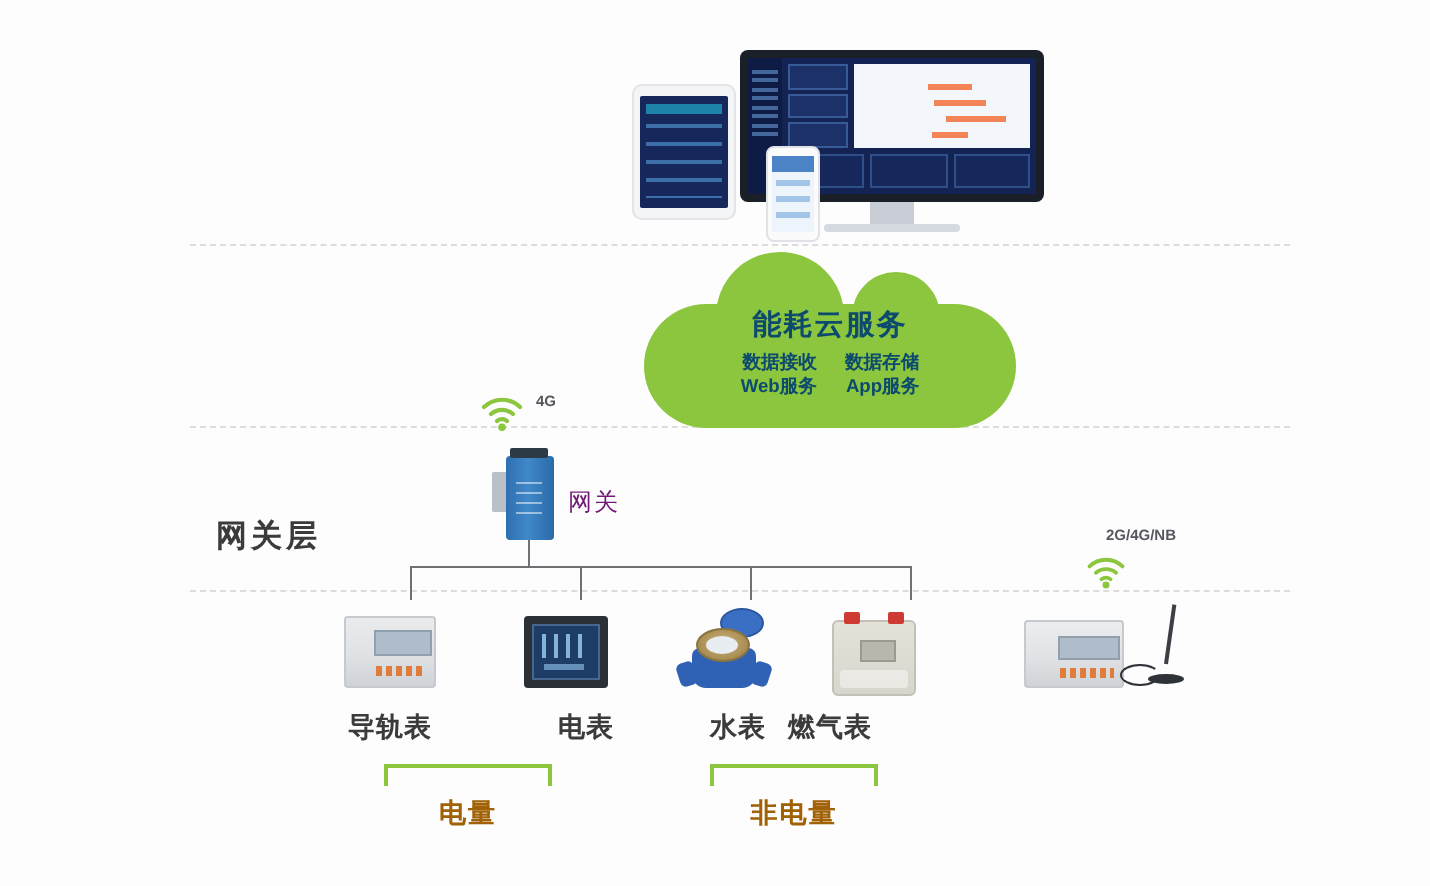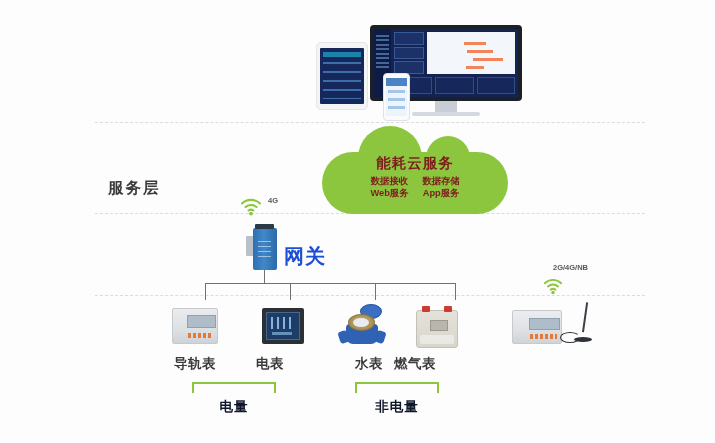--- a/index.html
+++ b/index.html
@@ -234,36 +234,36 @@
     left: 36px; top: -26px;
   }
   .cloud::after {
     width: 44px; height: 44px;
     left: 104px; top: -16px;
   }
   .cloud-inner {
     position: relative;
     z-index: 2;
     text-align: center;
-    color: #7f1d1d;
+    color: #0c4a6e;
     padding-top: 1px;
   }
   .cloud-title {
     font-size: 14.5px;
     font-weight: 700;
     letter-spacing: 1px;
     line-height: 20px;
   }
   .cloud-grid {
     display: flex;
     justify-content: center;
     gap: 14px;
     margin-top: 2px;
   }
-  .cloud-col { text-align: center; }
+  .cloud-col { text-align: right; }
   .cloud-col div {
     font-size: 9.3px;
     font-weight: 700;
     line-height: 12px;
     white-space: nowrap;
   }
 
   
   .wifi { position: absolute; }
   .wifi svg { display: block; }
@@ -307,23 +307,23 @@
     top: 236px;
     width: 8px;
     height: 20px;
     background: #b9c0c8;
     border-radius: 1px;
   }
   .gw-name {
     position: absolute;
     left: 284px;
     top: 243px;
-    font-size: 20px;
-    font-weight: 700;
-    color: #1d4ed8;
+    font-size: 12px;
+    font-weight: 400;
+    color: #701a75;
     letter-spacing: 1px;
   }
 
   
   .conn { position: absolute; background: #6f7175; }
   .conn-v { width: 1.4px; }
   .conn-h { height: 1.4px; }
 
   
   .meter { position: absolute; }
@@ -540,36 +540,36 @@
     height: 11px;
     border: 2px solid #8cc63e;
     border-top-width: 2px;
     border-bottom: none;
     box-sizing: border-box;
   }
   .bracket-label {
     position: absolute;
     font-size: 13.5px;
     font-weight: 700;
-    color: #0f172a;
+    color: #a16207;
     text-align: center;
     white-space: nowrap;
     letter-spacing: 1px;
   }
 </style>
 </head>
 <body>
 
 <div id="stage">
 
   <div class="divider" style="top:122px"></div>
   <div class="divider" style="top:213px"></div>
   <div class="divider" style="top:295px"></div>
 
-  <div class="layer-label" style="top:178px">服务层</div>
+  <div class="layer-label" style="top:258px">网关层</div>
 
   <div class="tablet">
     <div class="tablet-screen"></div>
   </div>
 
   <div class="monitor">
     <div class="monitor-screen">
       <div class="mon-side">
         <i></i>
           <i></i>
@@ -654,21 +654,21 @@
   <div class="meter" style="left:172px;top:308px">
     <div class="din"></div>
   </div>
   <div class="meter-label" style="left:163px;top:355px;width:64px">导轨表</div>
 
   <div class="meter" style="left:262px;top:308px">
     <div class="panel">
         <div class="panel-face"></div>
       </div>
   </div>
-  <div class="meter-label" style="left:238px;top:355px;width:64px">电表</div>
+  <div class="meter-label" style="left:261px;top:355px;width:64px">电表</div>
 
   <div class="meter" style="left:340px;top:304px">
     <div class="water">
       <div class="water-lid"></div>
       <div class="water-body"></div>
       <div class="water-dial"></div>
     </div>
   </div>
   <div class="meter-label" style="left:337px;top:355px;width:64px">水表</div>
 

